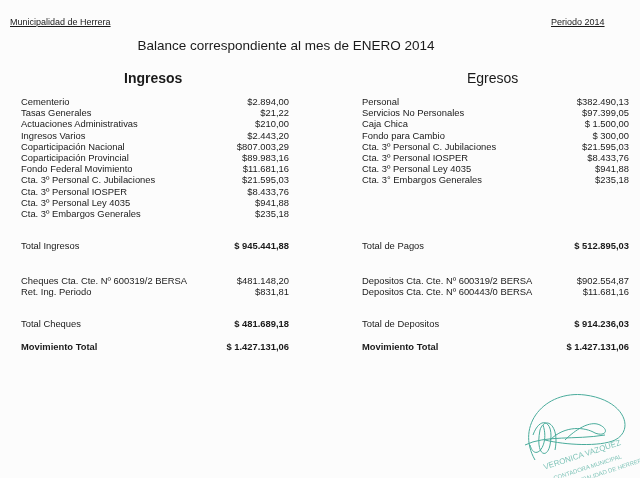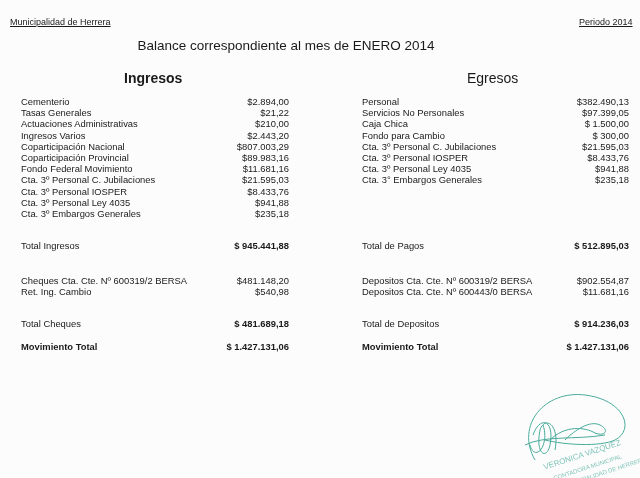--- a/index.html
+++ b/index.html
@@ -12,21 +12,21 @@
   .col { position:absolute; font-size:9.4px; line-height:11.2px; }
   .row { display:flex; justify-content:space-between; white-space:nowrap;margin-left:11px; }
   .row .amt { text-align:left; }
   .bold { font-weight:bold; }
   .sig { position:absolute; left:505px; top:385px; width:135px; height:93px; }
 </style>
 </head>
 <body>
 
 <div class="abs hdr" style="left:10px;">Municipalidad de Herrera</div>
-<div class="abs hdr" style="right:143px; left:auto; position:absolute; right:auto; left:551px;margin-left:28px;">Periodo 2014</div>
+<div class="abs hdr" style="right:143px; left:auto; position:absolute; right:auto; left:551px;">Periodo 2014</div>
 <div class="abs title">Balance correspondiente al mes de ENERO 2014</div>
 
 <div class="abs sect" style="left:124px;font-weight:bold;">Ingresos</div>
 <div class="abs sect" style="left:467px;">Egresos</div>
 
 <div class="col" style="left:10px; top:96px; width:279px;">
   <div class="row">
       <span>Cementerio</span>
       <span class="amt">$2.894,00</span>
     </div>
@@ -78,22 +78,22 @@
       <span class="amt bold">$ 945.441,88</span>
     </div>
 </div>
 
 <div class="col" style="left:10px; top:275px; width:279px;">
   <div class="row">
       <span>Cheques Cta. Cte. Nº 600319/2 BERSA</span>
       <span class="amt">$481.148,20</span>
     </div>
   <div class="row">
-      <span>Ret. Ing. Cambio</span>
-      <span class="amt">$540,98</span>
+      <span>Ret. Ing. Periodo</span>
+      <span class="amt">$831,81</span>
     </div>
 </div>
 
 <div class="col" style="left:10px; top:318px; width:279px;">
   <div class="row">
       <span>Total Cheques</span>
       <span class="amt bold">$ 481.689,18</span>
     </div>
 </div>
 

